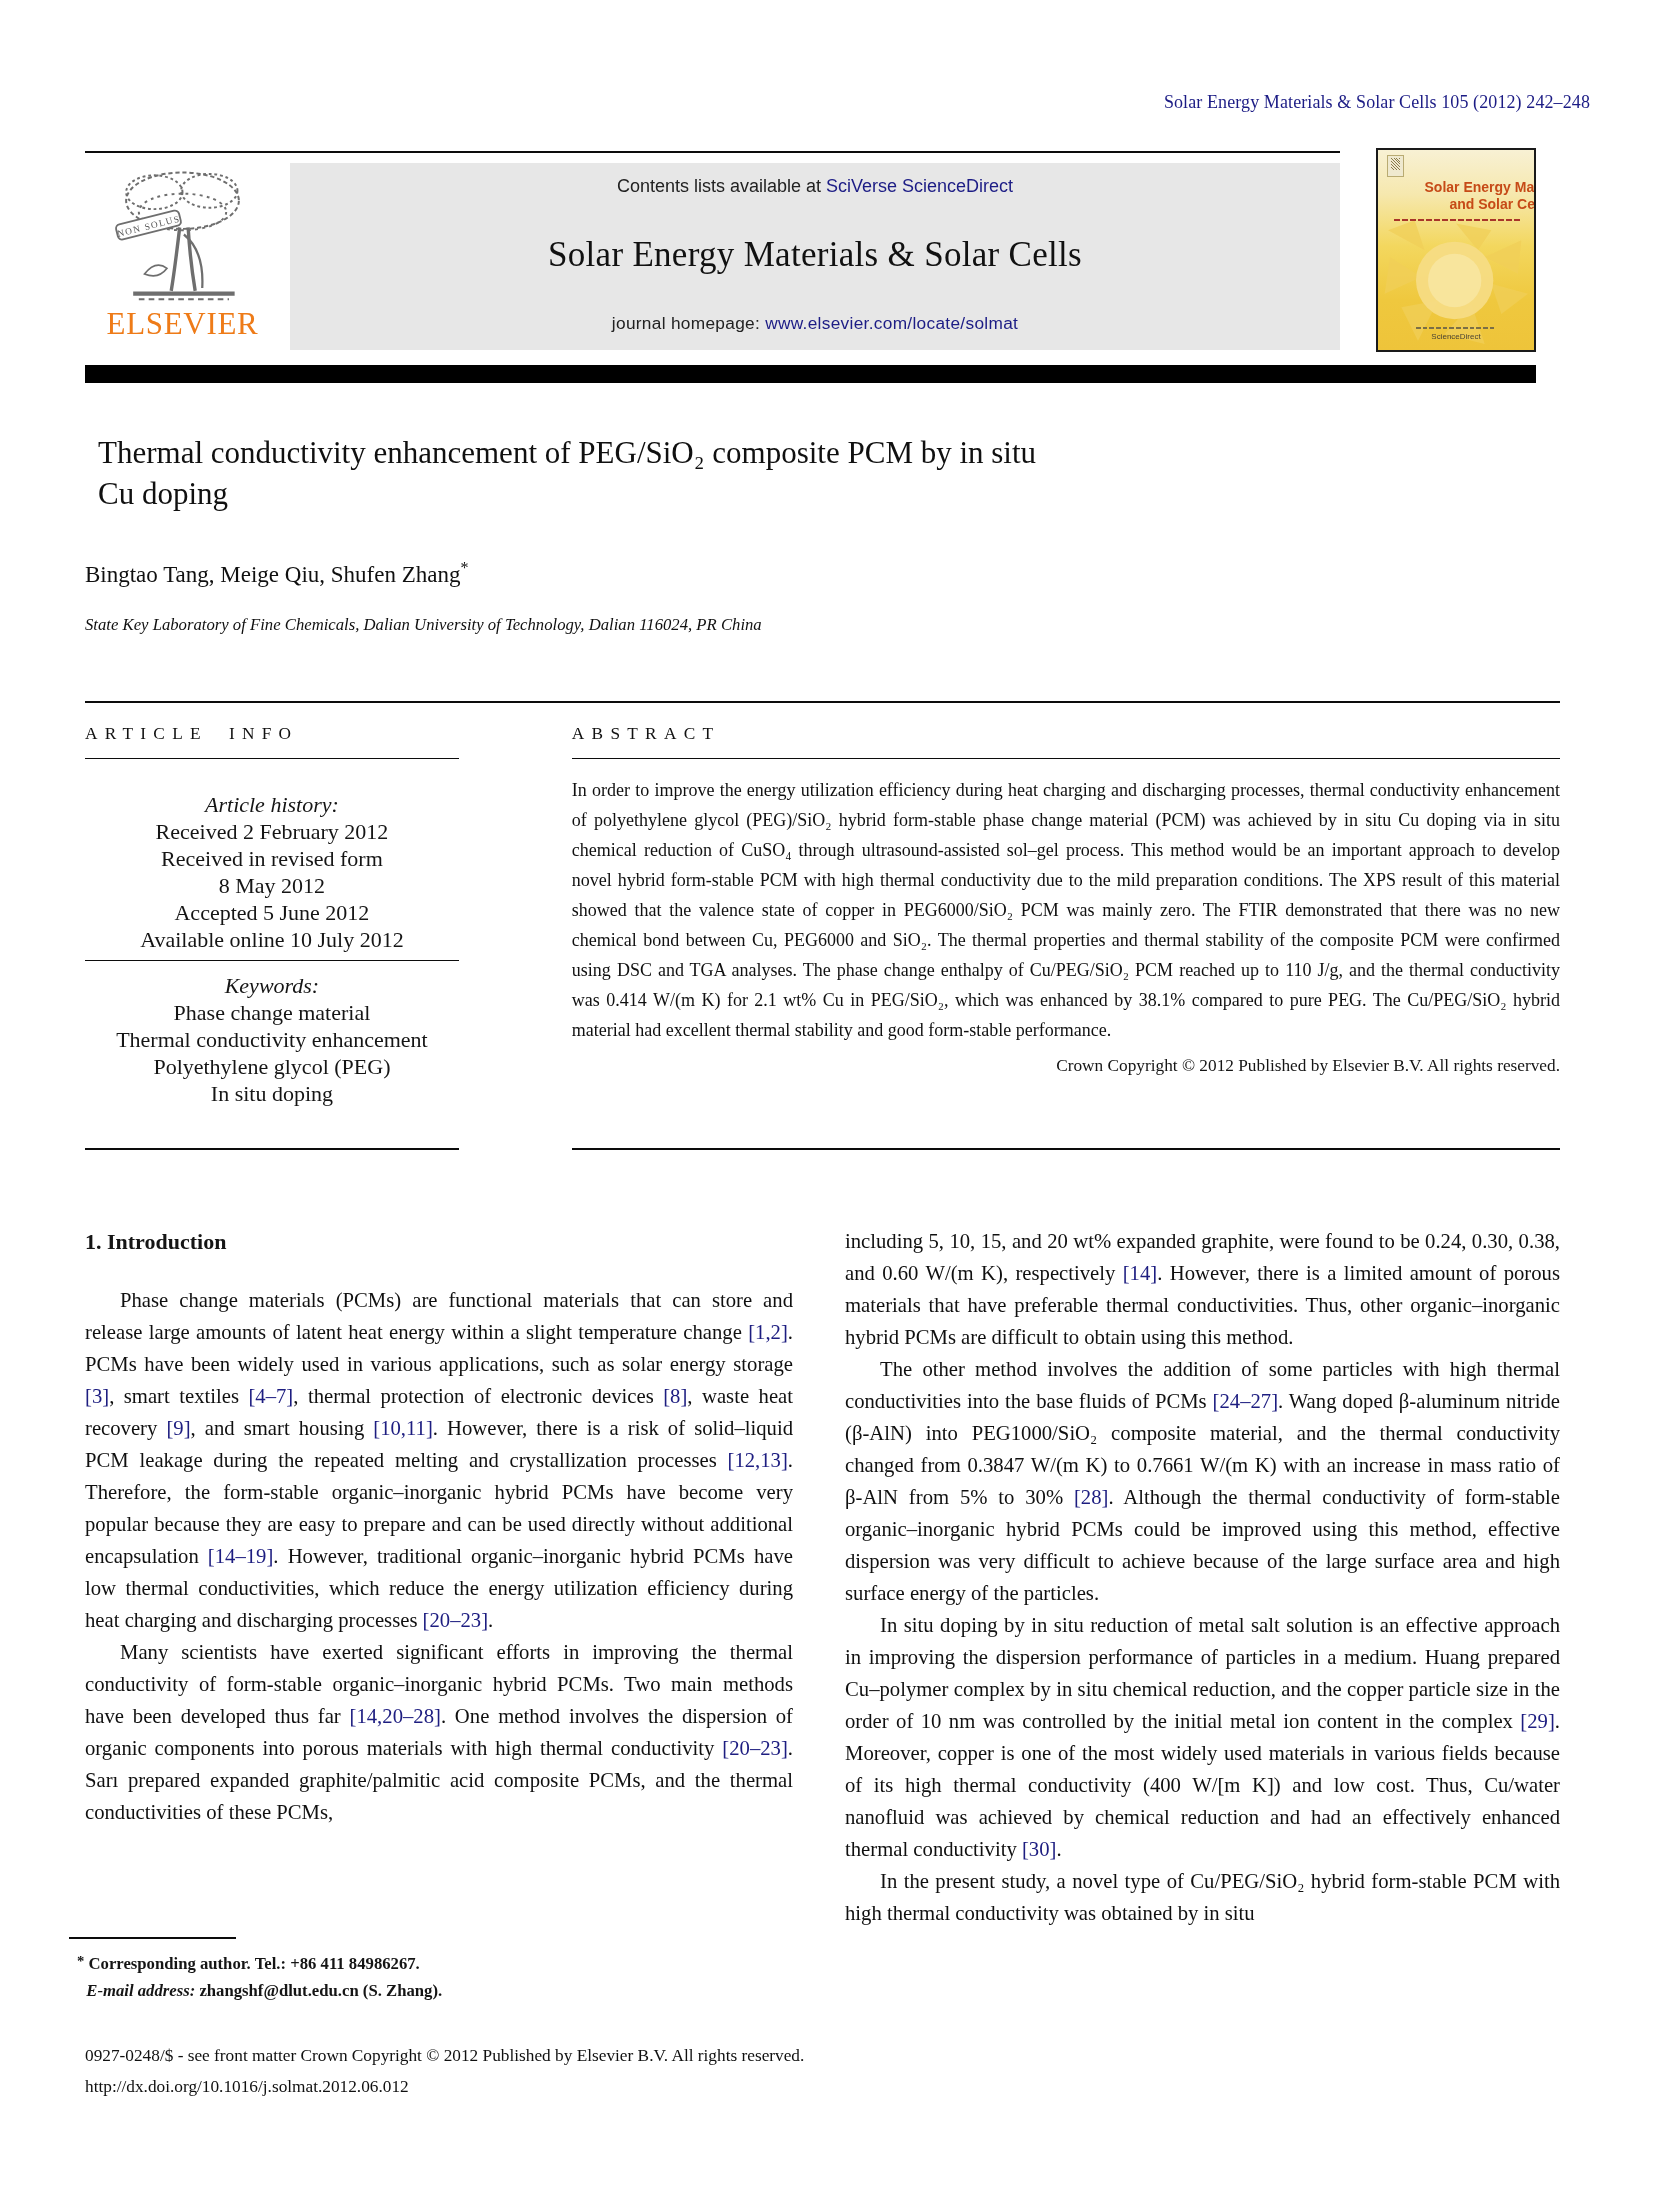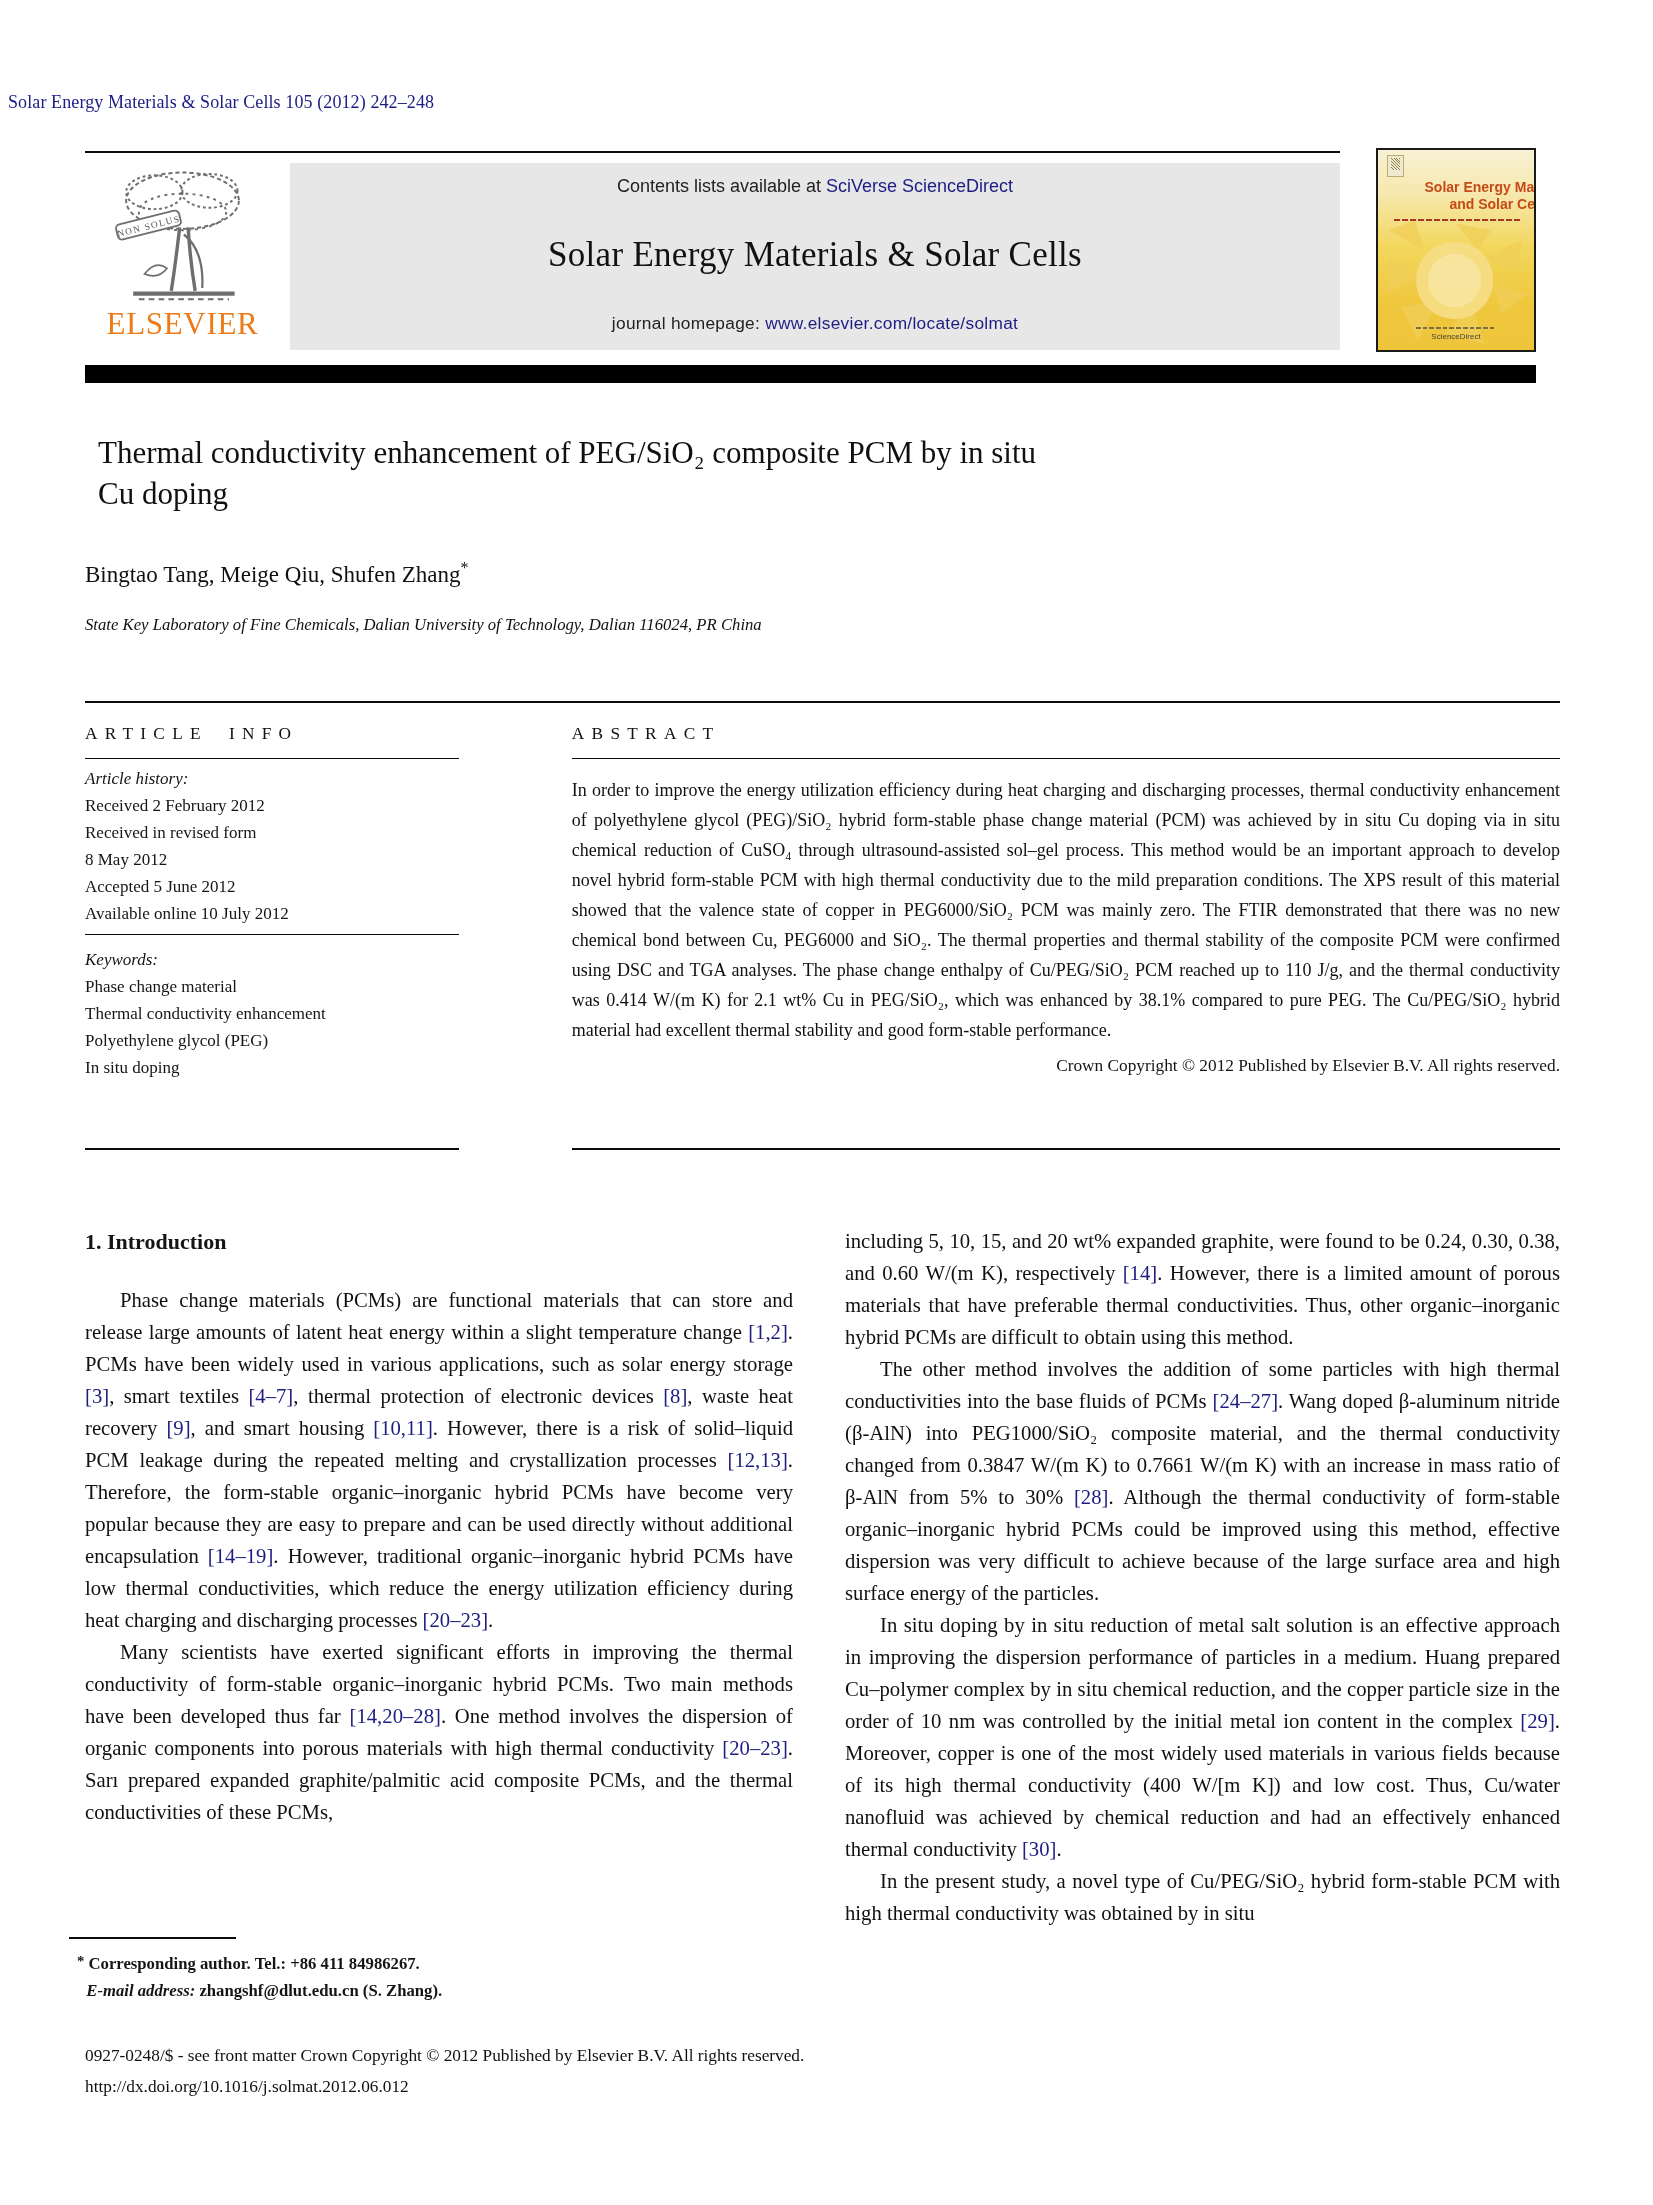--- a/index.html
+++ b/index.html
@@ -1,20 +1,20 @@
 <!DOCTYPE html>
 <html style="font-size:10.7px"><head>
 <meta charset="utf-8">
 <style>
   html,body{margin:0;padding:0;background:#9a9a9a;}
   .page{position:relative;width:1654px;height:2205px;background:#ffffff;overflow:hidden;
         font-family:"Liberation Serif", serif;color:#151515;}
 
   
-  .journal-line{position:absolute;top:92px;left:8px;width:1590px;text-align:left;
+  .journal-line{position:absolute;top:92px;left:0;width:1590px;text-align:right;
     font-size:18px;color:#1c1c85;letter-spacing:0.1px;}
 
   
   .top-rule{position:absolute;left:85px;top:151px;width:1255px;height:2px;background:#0c0c0c;}
   .logo-block{position:absolute;left:85px;top:164px;width:195px;height:188px;text-align:center;}
   .logo-tree{width:155px;height:141px;display:block;margin:0 auto;}
   .elsevier-word{font-family:"Liberation Serif",serif;font-size:31px;color:#ee7b18;
     letter-spacing:0.7px;margin-top:1.3px;}
   .banner-box{position:absolute;left:290px;top:163px;width:1050px;height:187px;background:#e7e7e7;
     display:flex;flex-direction:column;justify-content:space-between;align-items:center;
@@ -54,21 +54,21 @@
   .art-affil{position:absolute;left:85px;top:615px;width:1333px;font-size:16.7px;font-style:italic;color:#101010;}
 
   .mid-rule{position:absolute;left:85px;top:701px;width:1475px;height:2px;background:#0c0c0c;}
 
   
   .meta-row{position:absolute;left:85px;top:715px;width:1475px;display:flex;gap:113px;}
   .info-col{width:381px;position:relative;min-height:435px;}
   .abs-col{width:1007px;position:relative;min-height:435px;}
   .sec-head{font-size:17.3px;letter-spacing:.42em;word-spacing:.55em;color:#111;padding-top:9.3px;}
   .head-rule{height:1.3px;background:#0c0c0c;margin-top:13.3px;}
-  .info-body{font-size:17px;line-height:27px;margin-top:6px;}
+  .info-body{font-size:22px;line-height:27px;margin-top:32px;text-align:center;}
   .info-label{font-style:italic;}
   .info-rule{height:1.3px;background:#0c0c0c;margin:6.7px 0 10.7px 0;}
   .kw-block{margin-top:2.7px;}
   .abs-text{font-size:18px;line-height:30px;text-align:justify;margin-top:16px;color:#101010;}
   .abs-copy{font-size:17.3px;margin-top:10.7px;text-align:right;}
   .col-bottom-rule{position:absolute;left:0;bottom:0;width:100%;height:2px;background:#0c0c0c;}
 
   
   .body-row{position:absolute;left:85px;top:1225px;width:1475px;display:flex;gap:52px;}
   .bcol-l{width:708px;}

